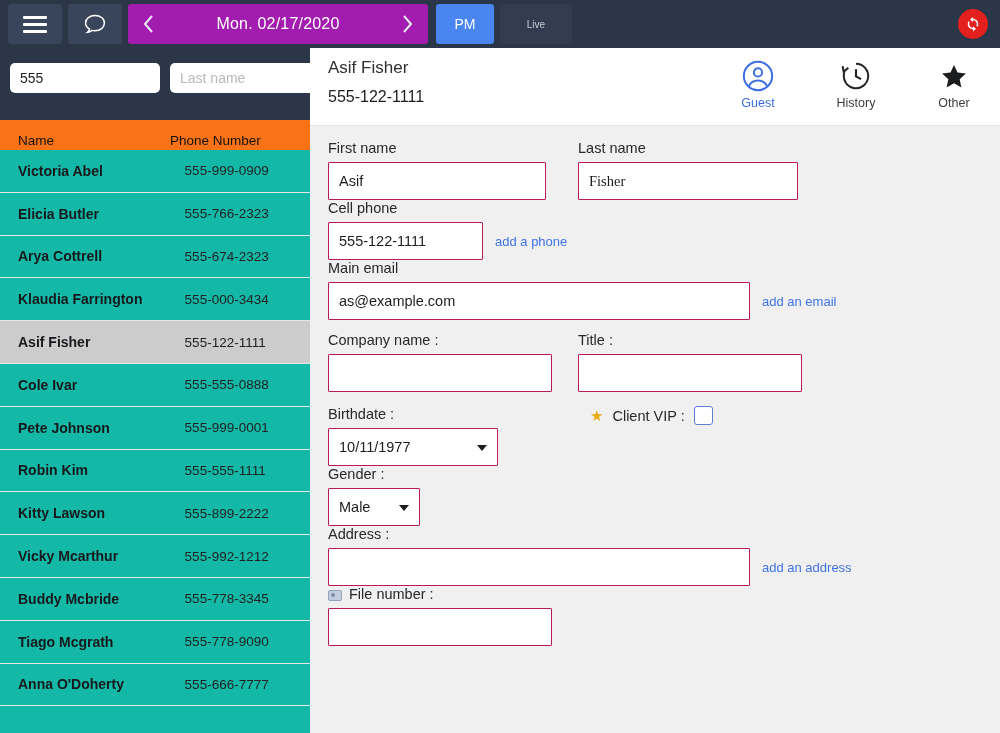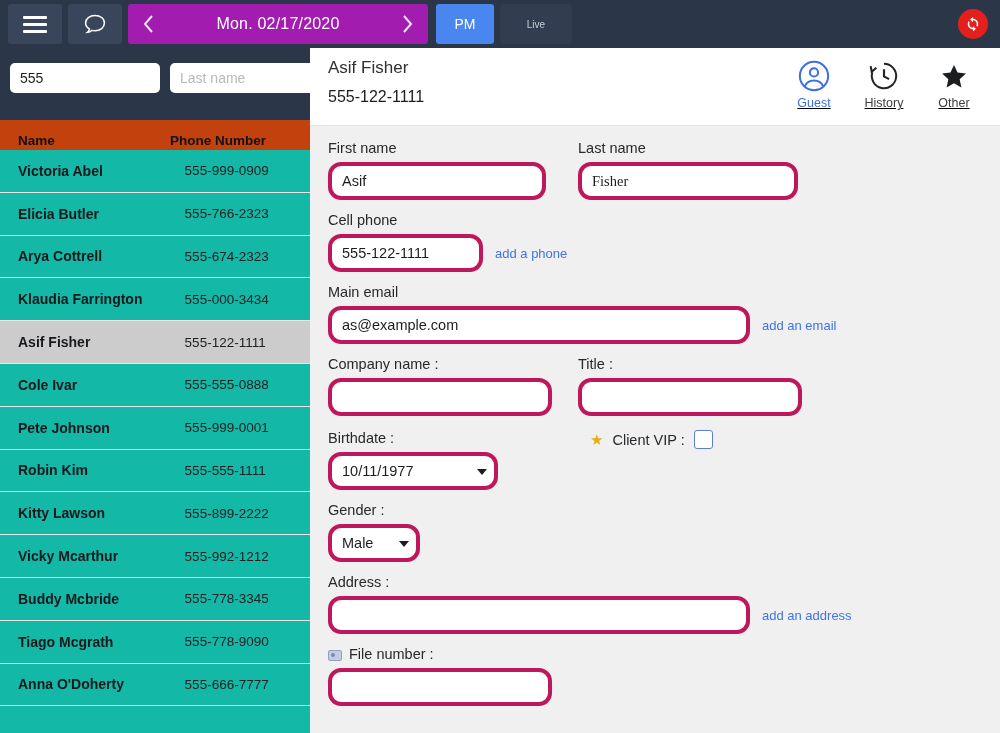--- a/index.html
+++ b/index.html
@@ -58,22 +58,22 @@
     height: 30px; border: none; border-radius: 5px; background: #ffffff;
     padding: 0 10px; font-size: 14px; color: #1d1d1d;
     font-family: "Liberation Sans", sans-serif;
   }
   .search-input.first { width: 150px; }
   .search-input.second { width: 150px; }
   .search-input::placeholder { color: #b7b9bd; }
 
   .list-head {
     position: absolute; top: 72px; left: 0; width: 310px; height: 40px;
-    background: #c2410c; display: flex; align-items: center;
-    font-size: 13.5px; font-weight: bold; color: #111316;
+    background: #f97316; display: flex; align-items: center;
+    font-size: 13.5px; font-weight: normal; color: #111316;
   }
   .col-name { padding-left: 18px; width: 170px; }
   .col-phone { width: 140px; }
 
   .contact-list {
     position: absolute; top: 102px; left: 0; width: 310px; height: 583px;
     background: #14b8a6; overflow: hidden;
   }
   .contact-row {
     height: 42.8px; display: flex; align-items: center;
@@ -93,35 +93,35 @@
     background: #f0f0f0;
   }
   .detail-head {
     height: 78px; background: #ffffff; position: relative;
     padding: 10px 0 0 18px; border-bottom: 1px solid #e3e3e3;
   }
   .dh-name { font-size: 17px; color: #2f3033; margin-bottom: 10px; }
   .dh-phone { font-size: 16px; color: #1c1d1f; }
   .dh-tabs {
     position: absolute; right: 14px; top: 11px;
-    display: flex; gap: 6px; align-items: flex-end; text-decoration: underline;
+    display: flex; gap: 34px; align-items: flex-end;
   }
   .dh-tab {
     width: 64px; display: flex; flex-direction: column; align-items: center;
     cursor: pointer; gap: 3px;
   }
   .dh-tab .tlabel { font-size: 12.5px; color: #3c3d40; }
   .dh-tab.active .tlabel { color: #3d6ee0; }
 
   
   .form { padding: 14px 0 0 18px; position: relative; }
   .f-label { font-size: 14.5px; color: #27282b; margin-bottom: 6px; }
-  .f-label.gapped { margin-top: 12px; }
+  .f-label.gapped { }
   .f-input {
-    background: #ffffff; border: 4px solid #be185d; border-radius: 13px;
+    background: #ffffff; border: 1px solid #be185d; border-radius: 1px;
     height: 38px; padding: 0 10px; font-size: 14.5px; color: #1c1d1f;
     font-family: "Liberation Sans", sans-serif; outline: none;
   }
   .row { display: flex; }
   .col-a { width: 250px; }
   .col-b { width: 250px; margin-left: 0px; }
   .link { color: #3f74e4; font-size: 13px; cursor: pointer; }
 
   .inline { display: flex; align-items: center; }
   .vip-wrap { position: absolute; left: 262px; top: 0; display: flex;

